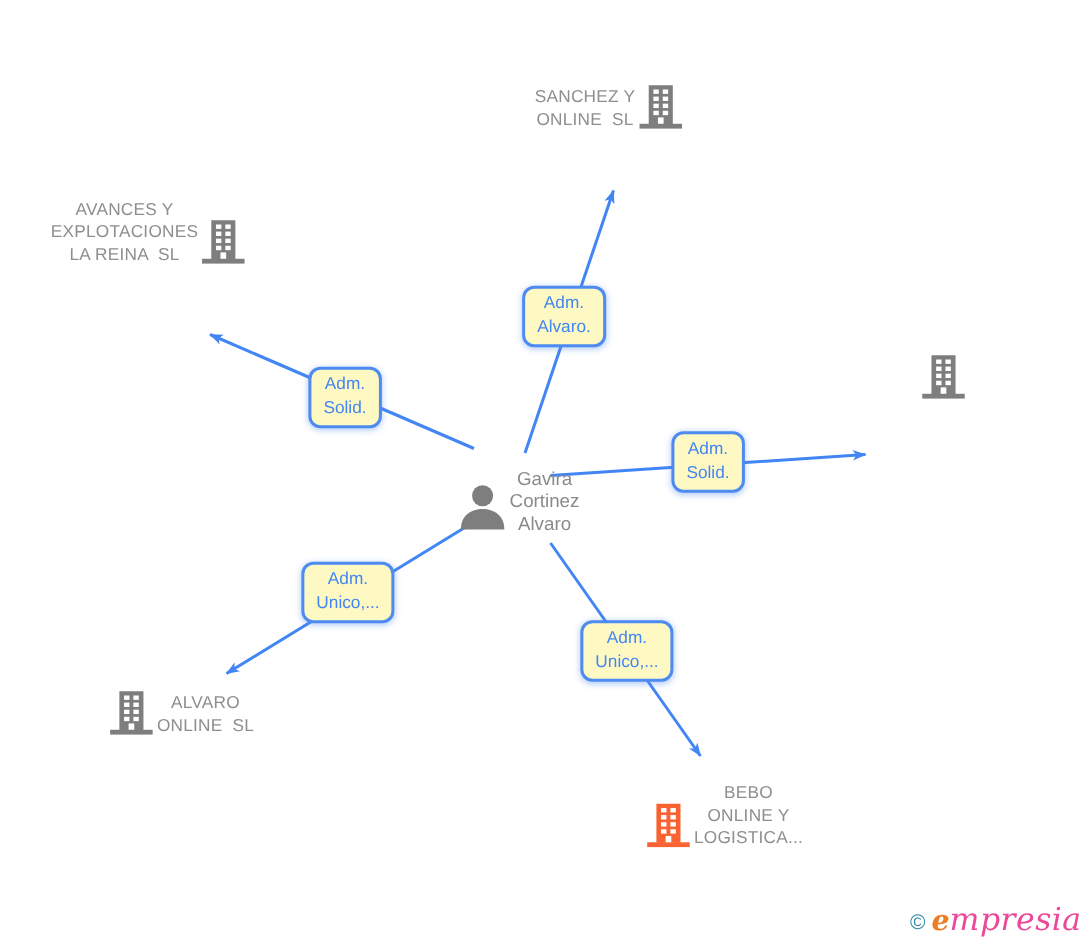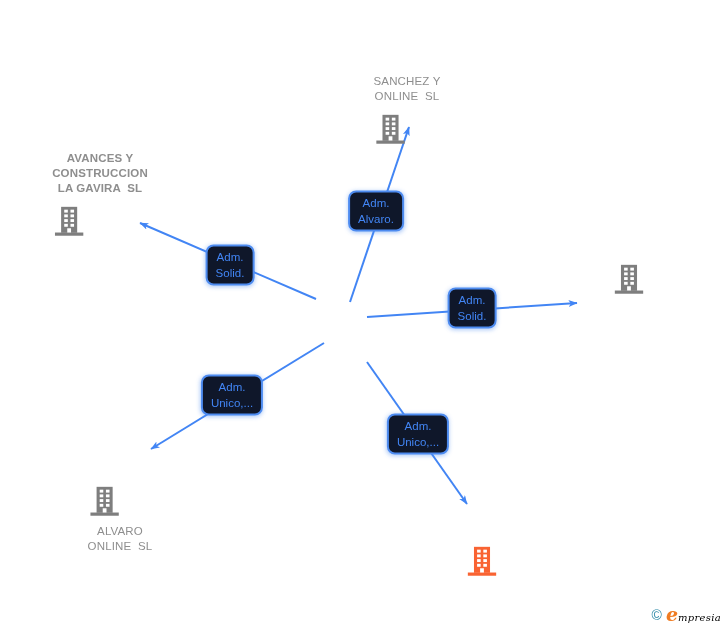--- a/index.html
+++ b/index.html
@@ -4,57 +4,57 @@
 <style>
   html,body { margin:0; padding:0; background:#ffffff; }
   .canvas {
     position:relative; width:728px; height:630px; background:#ffffff;
     font-family:"Liberation Sans", sans-serif; overflow:hidden;
   }
   .edges { position:absolute; left:0; top:0; width:728px; height:630px; }
 
   
   .node {
-    position:absolute; display:flex; flex-direction:column; align-items:flex-start;
-    text-align:center; transform:translateX(-50%); cursor:pointer;margin-top:28px;
+    position:absolute; display:flex; flex-direction:row; align-items:flex-end;
+    text-align:center; transform:translateX(-50%); cursor:pointer;
   }
   .co-line { font-size:11.5px; line-height:15px; color:#8e8e8e; white-space:pre; letter-spacing:.15px; }
   .person-line { font-size:12.5px; line-height:15px; color:#8a8a8a; white-space:pre; }
   .icon-building { color:#7e7e7e; }
   .icon-building.hl { color:#f96332; }
   .icon-person { color:#7e7e7e; }
   .gap-above { margin-top:8px; }   
   .gap-below { margin-top:6px; }   
 
   .node-sanchez      { left:407px; top:46px;  }
-  .node-avances      { left:100px; top:123px;font-weight:bold; }
+  .node-avances      { left:100px; top:133px; }
   .node-tratamientos { left:629px; top:226px; }
   .node-person       { left:345px; top:306px; }
   .node-alvaro       { left:120px; top:456px; }
   .node-bebo         { left:482px; top:516px; }
 
   
   .edge-label {
     position:absolute; transform:translate(-50%,-50%);
-    background:#0f172a; border:2px solid #4d8bf0; border-radius:8px;
+    background:#fef9c3; border:2px solid #4d8bf0; border-radius:8px;
     padding:2px 8px 3px; text-align:center; color:#4285f4;
     font-size:11.5px; line-height:16px; white-space:nowrap;
     box-shadow:0 1px 4px rgba(77,139,240,.45);
   }
   .lbl-mancom   { left:376px; top:211px; }
   .lbl-solid-l  { left:230px; top:265px; }
   .lbl-solid-r  { left:472px; top:308px; }
   .lbl-unico-bl { left:232px; top:395px; }
   .lbl-unico-br { left:418px; top:434px; }
 
   
   .logo { position:absolute; right:7px; bottom:5px; cursor:pointer; user-select:none; }
   .logo .copy  { color:#2e8aa8; font-size:14px; font-family:"Liberation Sans", sans-serif; vertical-align:1px; }
   .logo .brand-e { color:#f07c22; font-size:19px; font-style:italic; font-weight:bold; font-family:"DejaVu Serif", serif; margin-left:4px; }
-  .logo .brand-rest { color:#000000; font-size:10px; font-style:italic; font-family:"DejaVu Serif", serif; letter-spacing:.3px; }
+  .logo .brand-rest { color:#ec4899; font-size:21px; font-style:italic; font-family:"DejaVu Serif", serif; letter-spacing:.3px; }
 </style>
 </head>
 <body>
 
 <div class="canvas">
 
   <svg class="edges" viewBox="0 0 728 630" xmlns="http://www.w3.org/2000/svg">
     <defs>
       <marker id="arrowhead" markerWidth="10" markerHeight="8" refX="8.5" refY="3.5" orient="auto" markerUnits="userSpaceOnUse">
         <path d="M0,0 L9,3.5 L0,7 L2.3,3.5 Z" fill="#4285f4"></path>
@@ -106,22 +106,22 @@
         <rect x="12.8" y="21" width="3.8" height="3.1"></rect>
           <rect x="19.4" y="21" width="3.8" height="3.1"></rect>
         <rect x="16" y="25.7" width="4" height="4.5"></rect>
       </g>
     </svg>
   </div>
 
   <div class="node node-avances">
     <div>
       <div class="co-line">AVANCES Y</div>
-      <div class="co-line">CONSTRUCCION</div>
-      <div class="co-line">LA GAVIRA  SL</div>
+      <div class="co-line">EXPLOTACIONES</div>
+      <div class="co-line">LA REINA  SL</div>
     </div>
     <svg class="icon-building gap-above" width="34" height="34" viewBox="0 0 36 36">
       <rect x="3" y="30.2" width="30" height="3.4" fill="currentColor"></rect>
       <rect x="9.5" y="3" width="17" height="27.5" fill="currentColor"></rect>
       <g fill="#ffffff">
         <rect x="12.8" y="6" width="3.8" height="3.1"></rect>
           <rect x="19.4" y="6" width="3.8" height="3.1"></rect>
         <rect x="12.8" y="11" width="3.8" height="3.1"></rect>
           <rect x="19.4" y="11" width="3.8" height="3.1"></rect>
         <rect x="12.8" y="16" width="3.8" height="3.1"></rect>
@@ -144,20 +144,31 @@
           <rect x="19.4" y="11" width="3.8" height="3.1"></rect>
         <rect x="12.8" y="16" width="3.8" height="3.1"></rect>
           <rect x="19.4" y="16" width="3.8" height="3.1"></rect>
         <rect x="12.8" y="21" width="3.8" height="3.1"></rect>
           <rect x="19.4" y="21" width="3.8" height="3.1"></rect>
         <rect x="16" y="25.7" width="4" height="4.5"></rect>
       </g>
     </svg>
   </div>
 
+  <div class="node node-person">
+    <svg class="icon-person" width="36" height="36" viewBox="0 0 36 36">
+      <circle cx="18" cy="9.5" r="7" fill="currentColor"></circle>
+      <path d="M3.5,32 C3.5,22.5 10.5,18.3 18,18.3 C25.5,18.3 32.5,22.5 32.5,32 Z" fill="currentColor"></path>
+    </svg>
+    <div class="gap-below">
+      <div class="person-line">Gavira</div>
+      <div class="person-line">Cortinez</div>
+      <div class="person-line">Alvaro</div>
+    </div>
+  </div>
 
   <div class="node node-alvaro">
     <svg class="icon-building" width="34" height="34" viewBox="0 0 36 36">
       <rect x="3" y="30.2" width="30" height="3.4" fill="currentColor"></rect>
       <rect x="9.5" y="3" width="17" height="27.5" fill="currentColor"></rect>
       <g fill="#ffffff">
         <rect x="12.8" y="6" width="3.8" height="3.1"></rect>
           <rect x="19.4" y="6" width="3.8" height="3.1"></rect>
         <rect x="12.8" y="11" width="3.8" height="3.1"></rect>
           <rect x="19.4" y="11" width="3.8" height="3.1"></rect>
@@ -183,19 +194,24 @@
           <rect x="19.4" y="6" width="3.8" height="3.1"></rect>
         <rect x="12.8" y="11" width="3.8" height="3.1"></rect>
           <rect x="19.4" y="11" width="3.8" height="3.1"></rect>
         <rect x="12.8" y="16" width="3.8" height="3.1"></rect>
           <rect x="19.4" y="16" width="3.8" height="3.1"></rect>
         <rect x="12.8" y="21" width="3.8" height="3.1"></rect>
           <rect x="19.4" y="21" width="3.8" height="3.1"></rect>
         <rect x="16" y="25.7" width="4" height="4.5"></rect>
       </g>
     </svg>
+    <div class="gap-below">
+      <div class="co-line">BEBO</div>
+      <div class="co-line">ONLINE Y</div>
+      <div class="co-line">LOGISTICA...</div>
+    </div>
   </div>
 
   <div class="logo">
     <span class="copy">©</span><span class="brand-e">e</span><span class="brand-rest">mpresia</span>
   </div>
 
 </div>
 
 </body></html>

